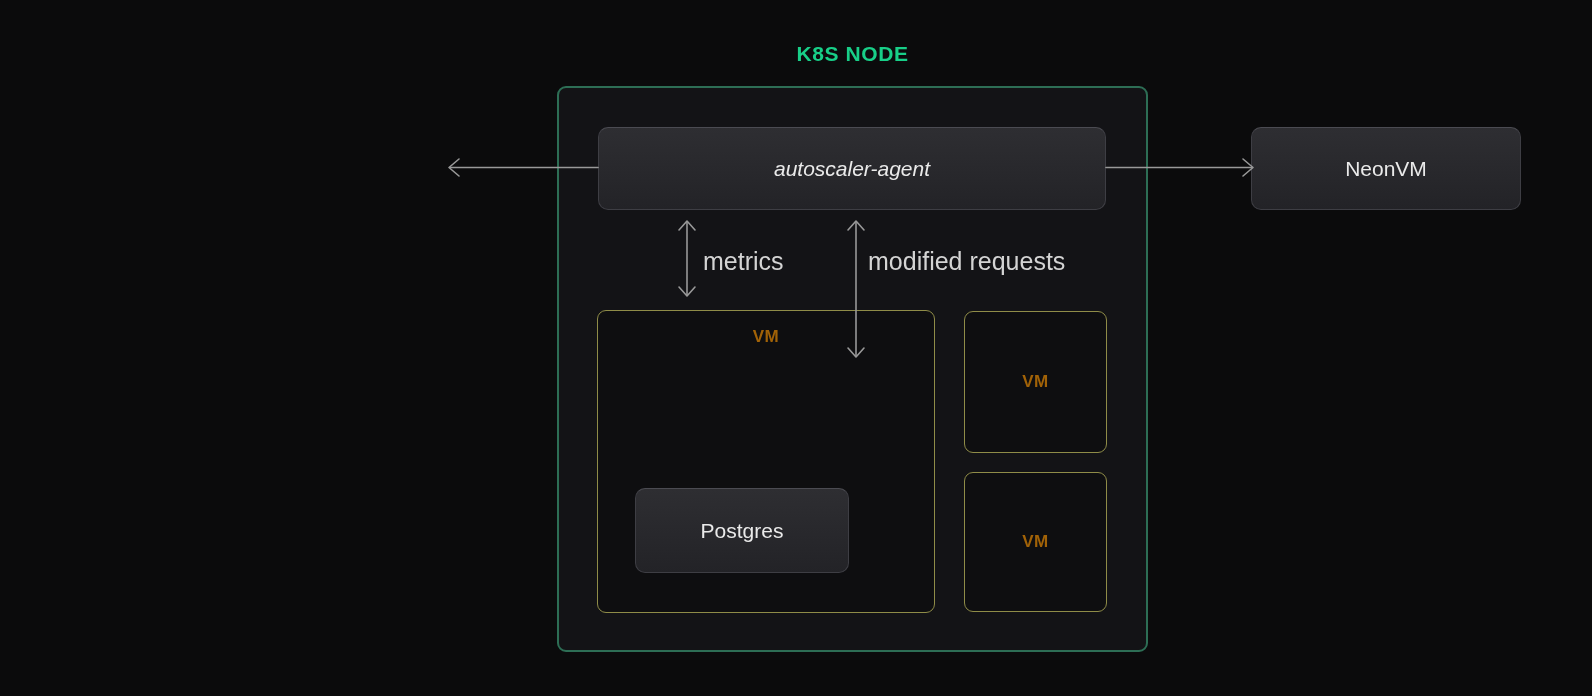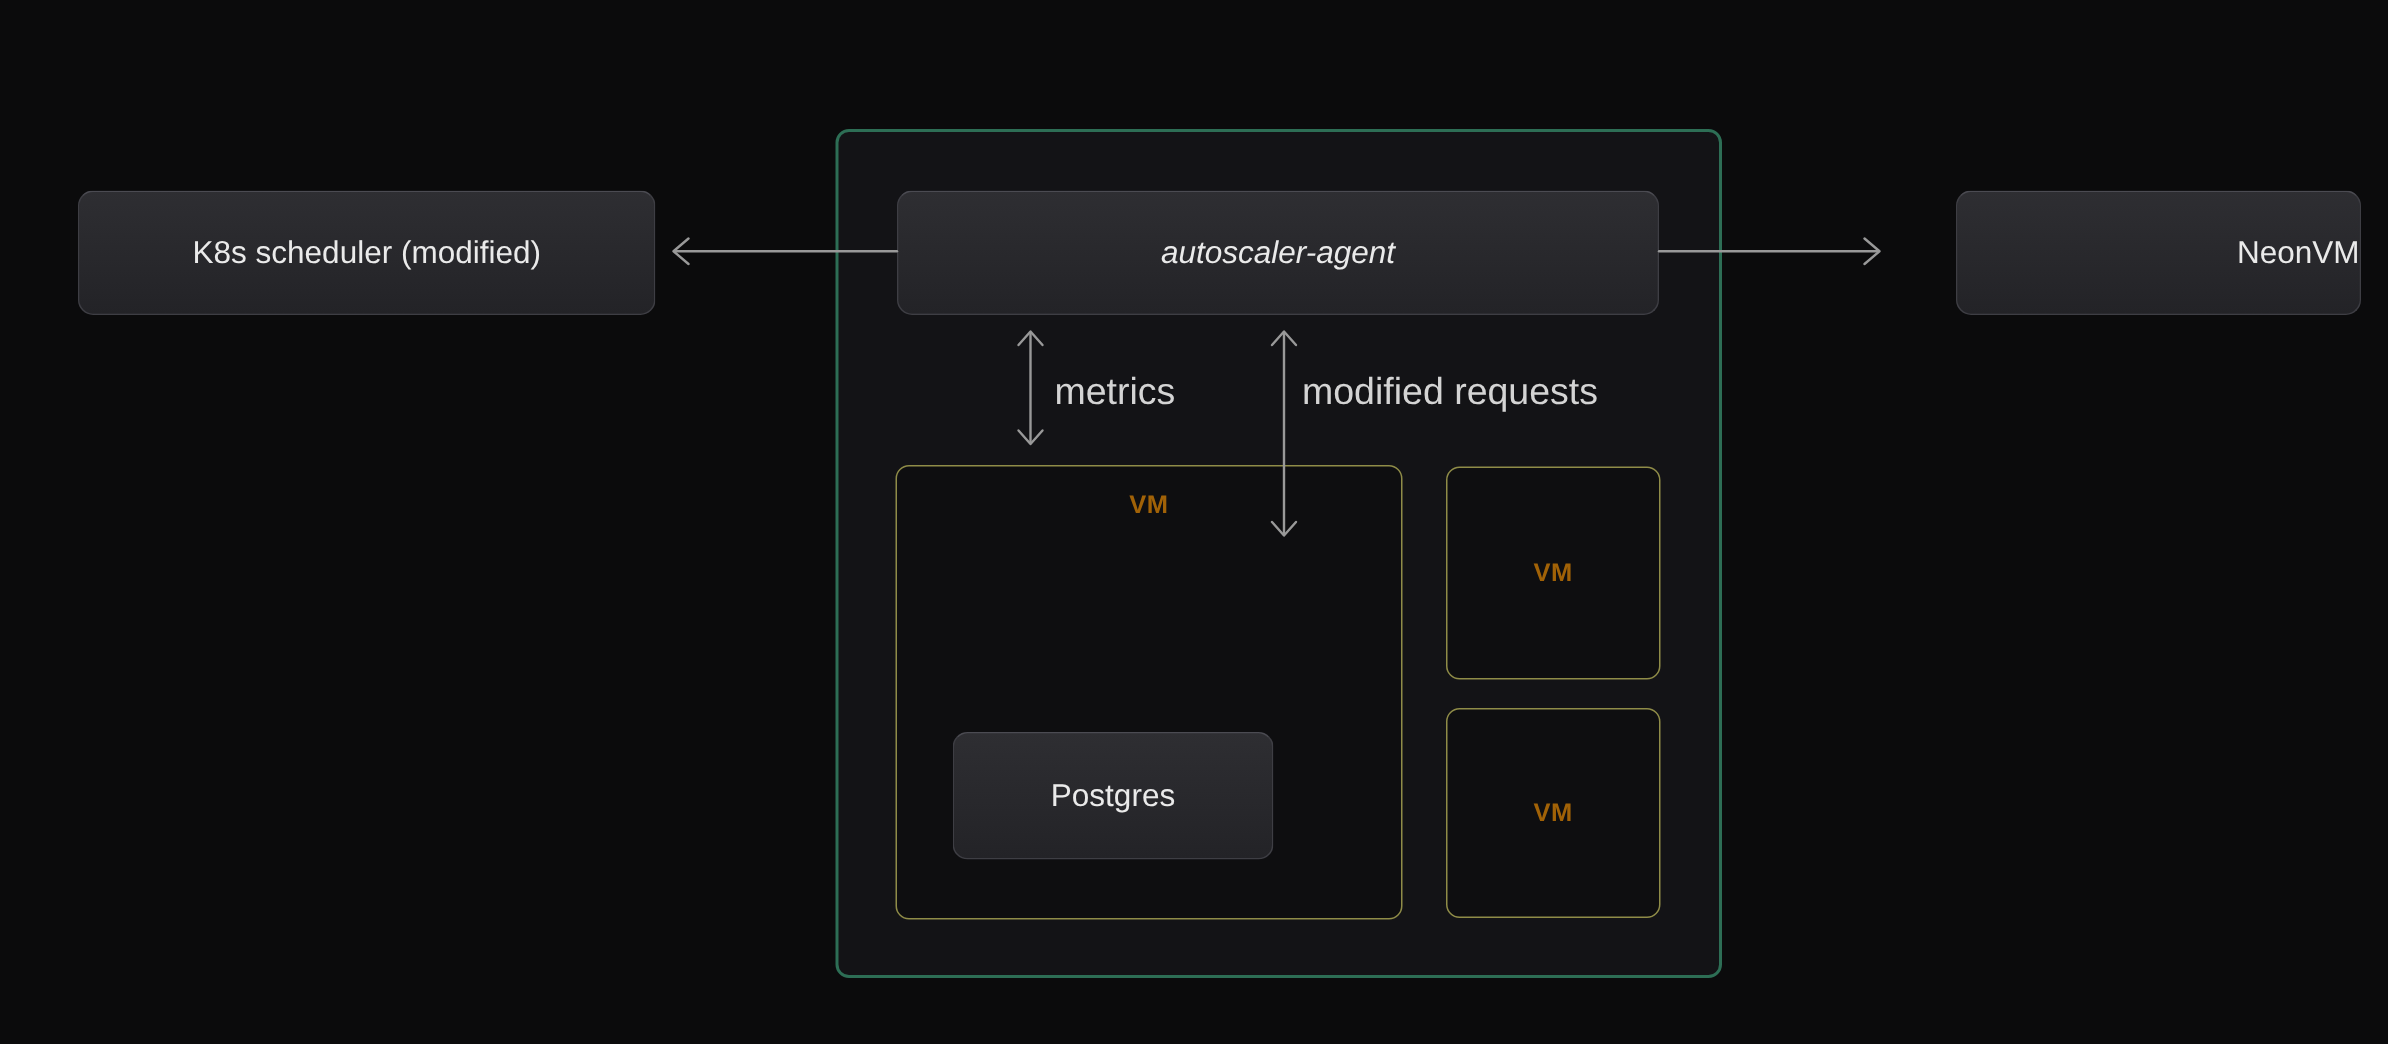--- a/index.html
+++ b/index.html
@@ -46,21 +46,21 @@
     background: linear-gradient(180deg, #2e2e32 0%, #232327 100%);
     border: 1px solid #3e3e44;
     border-top-color: #4b4b52;
     border-radius: 10px;
     color: #eaeaea;
     font-size: 21px;
     font-weight: 400;
   }
   .box-scheduler { left: 52px;  top: 127px; width: 385px; height: 83px; }
   .box-agent     { left: 598px; top: 127px; width: 508px; height: 83px; font-style: italic; }
-  .box-neonvm    { left: 1304px;top: 127px; width: 270px; height: 83px; justify-content: flex-end; }
+  .box-neonvm    { left: 1251px;top: 127px; width: 270px; height: 83px; }
   .box-vm-informant { left: 635px; top: 372px; width: 262px; height: 86px; }
   .box-postgres     { left: 635px; top: 488px; width: 214px; height: 85px; }
 
   .vm-box {
     position: absolute;
     box-sizing: border-box;
     border: 1.5px solid #8f8c48;
     border-radius: 9px;
     background: #0e0e10;
   }
@@ -104,26 +104,24 @@
     font-weight: 400;
   }
   .label-metrics { left: 703px; top: 248px; }
   .label-scaling { left: 868px; top: 248px; }
 </style>
 </head>
 <body>
 
 <div class="canvas">
 
+  <div class="node-title">K8S NODE</div>
 
   <div class="node-container"></div>
 
-  <div class="gray-box box-scheduler">
-    <span>K8s scheduler (modified)</span>
-  </div>
   <div class="gray-box box-neonvm">
     <span>NeonVM</span>
   </div>
 
   <div class="gray-box box-agent">
     <span>autoscaler-agent</span>
   </div>
 
   <div class="vm-box vm-main">
     <div class="vm-label vm-main-label">VM</div>

